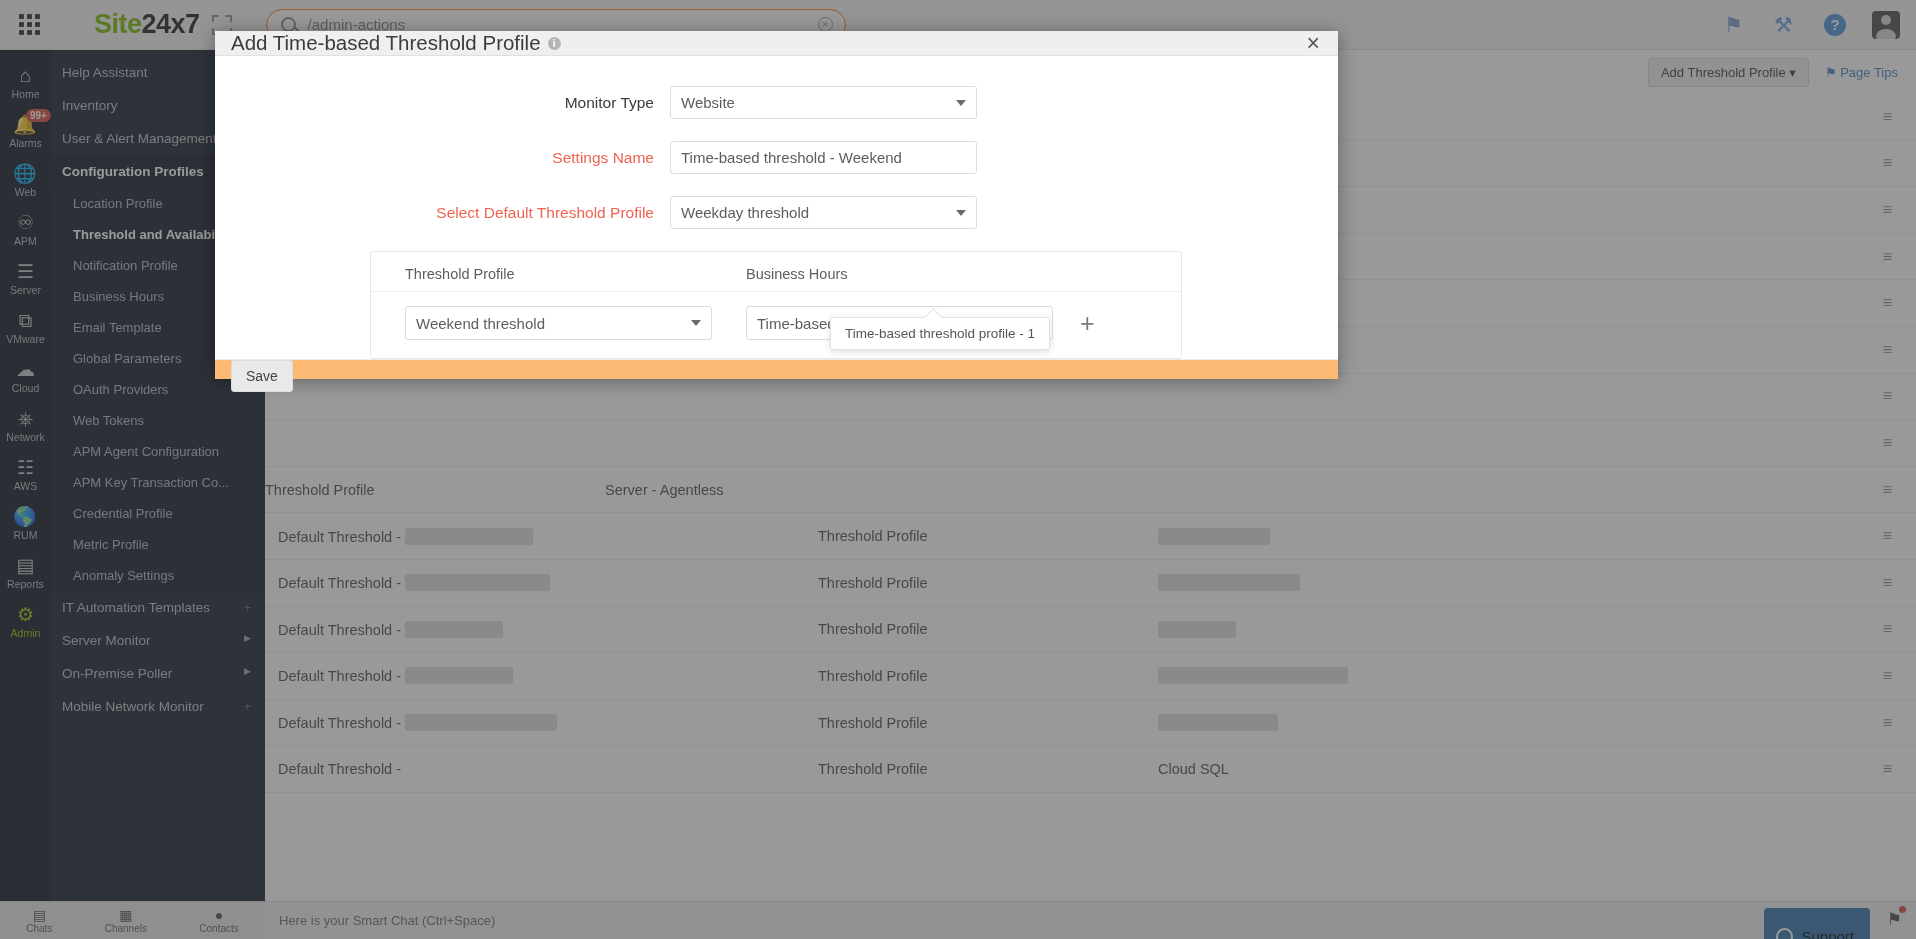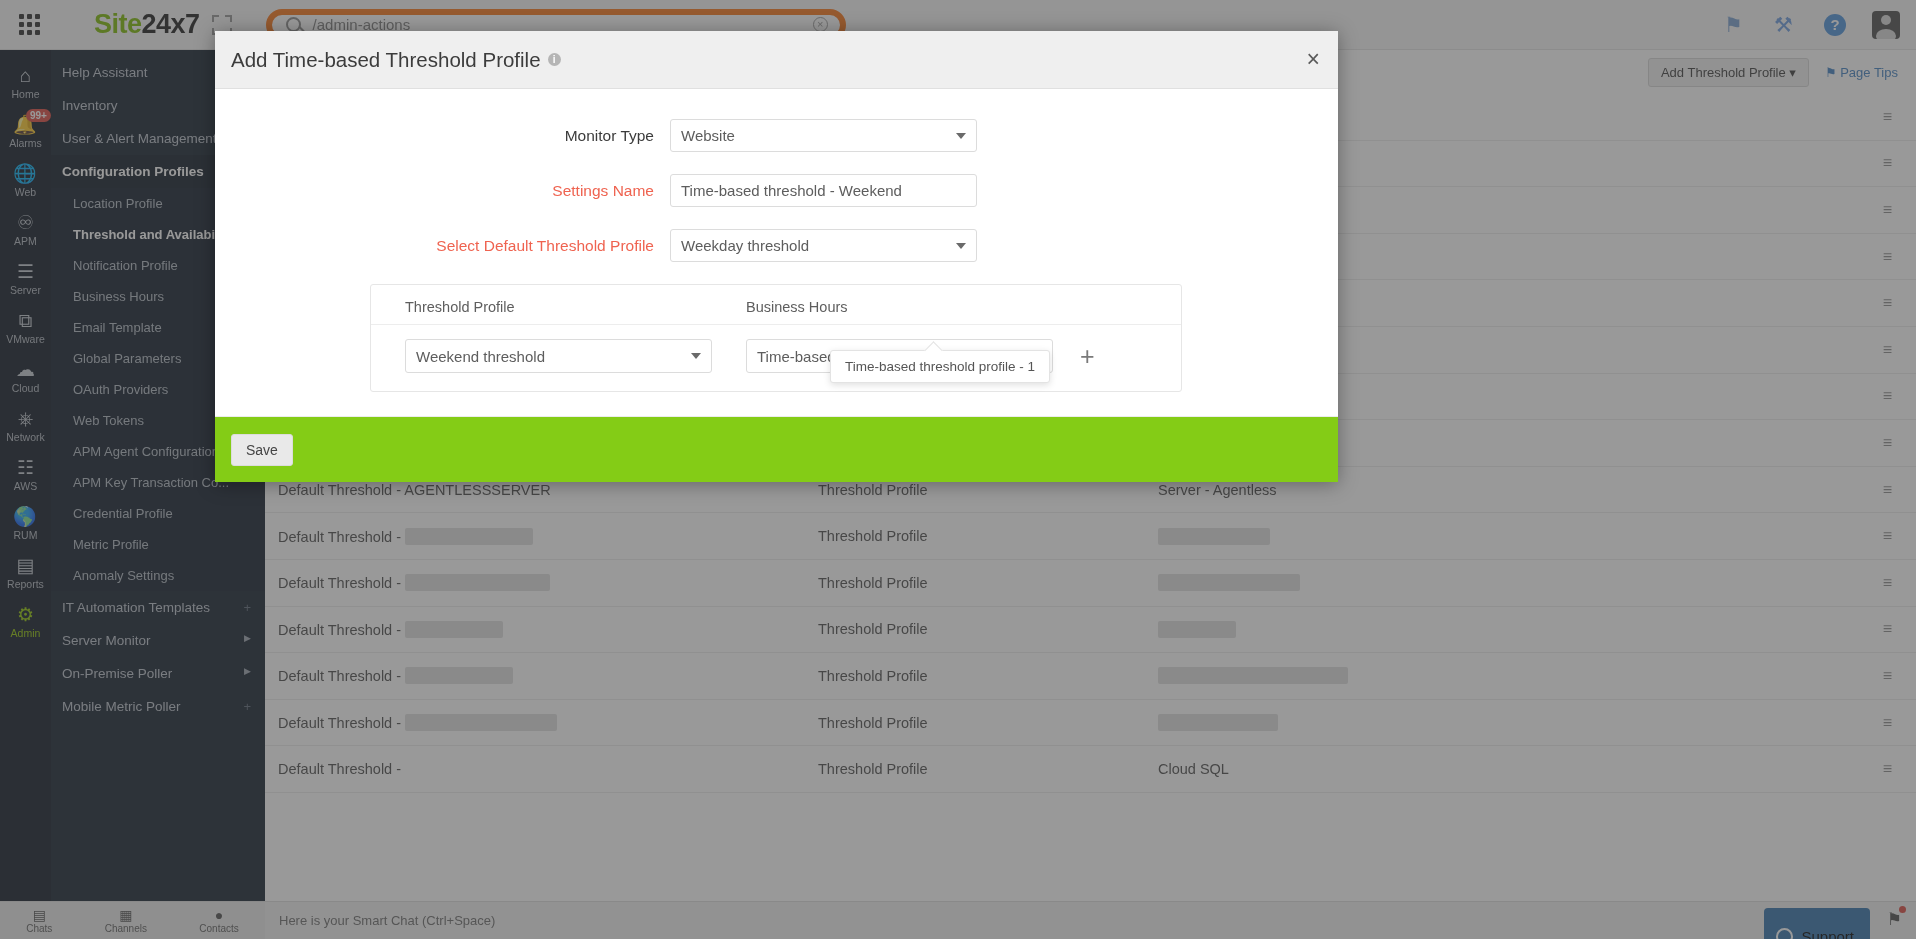--- a/index.html
+++ b/index.html
@@ -33,21 +33,21 @@
   .brand .b { color: #1b1b1b; }
   .expand-icon { margin-left: 12px; width: 20px; height: 20px; position: relative; opacity: .55; }
   .expand-icon span { position: absolute; width: 7px; height: 7px; border: 2px solid #444; }
   .expand-icon span:nth-child(1) { top:0; left:0; border-right:0; border-bottom:0; }
   .expand-icon span:nth-child(2) { top:0; right:0; border-left:0; border-bottom:0; }
   .expand-icon span:nth-child(3) { bottom:0; left:0; border-right:0; border-top:0; }
   .expand-icon span:nth-child(4) { bottom:0; right:0; border-left:0; border-top:0; }
 
   .searchbox {
     margin-left: 34px; width: 580px; height: 32px;
-    border: 6px solid #f97316; border-radius: 17px; background: #fff;
+    border: 1px solid #f97316; border-radius: 17px; background: #fff;
     display: flex; align-items: center; padding: 0 14px; position: relative;
   }
   .searchbox .mag { width: 15px; height: 15px; border: 2px solid #8a8a8a; border-radius: 50%; position: relative; flex: none; }
   .searchbox .mag::after { content:""; position:absolute; width:7px; height:2px; background:#8a8a8a; transform: rotate(45deg); right:-6px; bottom:0px; }
   .searchbox .qtext { margin-left: 12px; font-size: 15px; color: #7d7d7d; }
   .searchbox .clear {
     position: absolute; right: 12px; width: 15px; height: 15px;
     border: 1.5px solid #9a9a9a; border-radius: 50%; color: #9a9a9a;
     font-size: 11px; line-height: 12px; text-align: center;
   }
@@ -121,22 +121,22 @@
   }
   .support .hdph { width:17px;height:17px;border:2px solid #fff;border-radius:50%;display:inline-block; }
   .flagwrap { position:absolute; right: 14px; bottom: 9px; font-size: 17px; color:#4a4a4a; }
   .flagwrap .dot { position:absolute; top:-3px; right:-4px; width:7px;height:7px;border-radius:50%;background:#d9453c; }
 
   
   .dimmer { position:absolute; inset:0; background: rgba(70,70,70,.55); z-index: 10; }
 
   
   .modal {
-    position: absolute; left: 215px; top: 31px; width: 1123px; height: 451px;
-    background: #84cc16; z-index: 20; box-shadow: 0 2px 18px rgba(0,0,0,.35);
+    position: absolute; left: 215px; top: 31px; width: 1123px; height: 348px;
+    background: #fdba74; z-index: 20; box-shadow: 0 2px 18px rgba(0,0,0,.35);
     display: flex; flex-direction: column;
   }
   .modal-head {
     height: 58px; background:#efefef; border-bottom:1px solid #e0e0e0;
     display:flex; align-items:center; padding: 0 18px 0 16px;
   }
   .modal-title { font-size: 20.5px; color:#3c3c3c; }
   .info-dot {
     display:inline-block; width:13px; height:13px; border-radius:50%; background:#b5b5b5;
     color:#fff; font-size:10px; font-weight:bold; text-align:center; line-height:13px;
@@ -315,21 +315,21 @@
       <div class="nav-top">
         <span class="caret">▶</span>
         <span>Server Monitor</span>
       </div>
       <div class="nav-top">
         <span class="caret">▶</span>
         <span>On-Premise Poller</span>
       </div>
       <div class="nav-top">
         <span class="plus">+</span>
-        <span>Mobile Metric Poller</span>
+        <span>Mobile Network Monitor</span>
       </div>
     </div>
 
     <div class="content">
       <div class="content-toolbar">
         <button class="btn-add">
           <span>Add Threshold Profile</span>
           <span>▾</span>
         </button>
         <span class="page-tips">
@@ -380,21 +380,20 @@
             <div class="c3"></div>
             <div class="c4">≡</div>
           </div>
           <div class="tbl-row">
             <div class="c1"></div>
             <div class="c2"></div>
             <div class="c3"></div>
             <div class="c4">≡</div>
           </div>
           <div class="tbl-row">
-            <div class="c1">Default Threshold - AGENTLESSSERVER</div>
             <div class="c2">Threshold Profile</div>
             <div class="c3">Server - Agentless</div>
             <div class="c4">≡</div>
           </div>
           <div class="tbl-row">
             <div class="c1">Default Threshold - <span class="redact" style="width: 128px;"></span></div>
             <div class="c2">Threshold Profile</div>
             <div class="c3"><span class="redact" style="width: 112px;"></span></div>
             <div class="c4">≡</div>
           </div>

